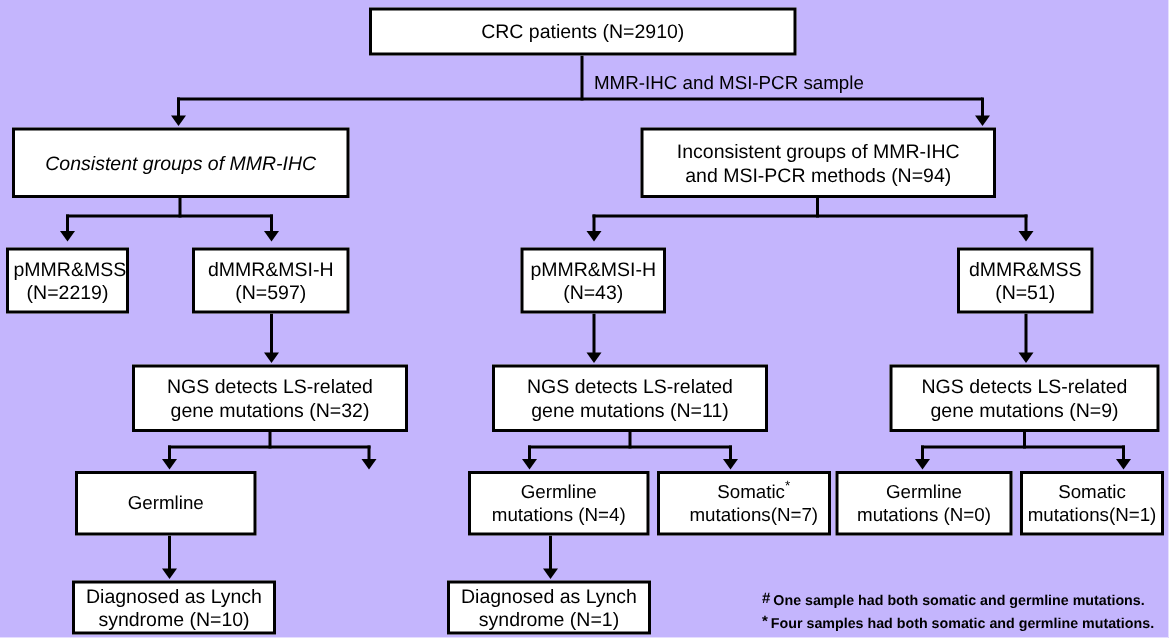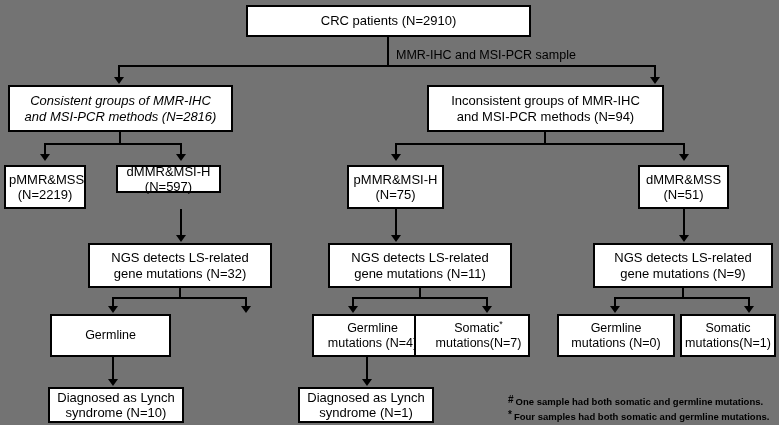--- a/index.html
+++ b/index.html
@@ -9,21 +9,21 @@
     background: #ffffff;
   }
   body {
     font-family: "Liberation Sans", sans-serif;
     color: #000000;
   }
   #canvas {
     position: relative;
     width: 779px;
     height: 425px;
-    background: #737373;
+    background: #c4b5fd;
     overflow: hidden;
   }
   .box {
     position: absolute;
     box-sizing: border-box;
     border: 2px solid #000000;
     background: #ffffff;
     display: flex;
     align-items: center;
     justify-content: center;
@@ -84,21 +84,21 @@
 
   <div class="line vline" style="left:118px; top:65px; height:14px;"></div>
   <div class="arrow" style="left:114px; top:77px;"></div>
 
   <div class="line vline" style="left:654px; top:65px; height:14px;"></div>
   <div class="arrow" style="left:650px; top:77px;"></div>
 
   <div class="edge-label" style="left:396px; top:48px;">MMR-IHC and MSI-PCR sample</div>
 
   <div class="box" style="left:8px; top:85px; width:225px; height:47px;font-style:italic;">
-    <span class="txt"><span>Consistent groups of MMR-IHC</span><br><span>and MSI-PCR methods (N=2816)</span></span>
+    <span class="txt"><span>Consistent groups of MMR-IHC</span><br></span>
   </div>
 
   <div class="box" style="left:427px; top:85px; width:237px; height:47px;">
     <span class="txt"><span>Inconsistent  groups of MMR-IHC</span><br><span>and MSI-PCR methods (N=94)</span></span>
   </div>
 
   <div class="line vline" style="left:119px; top:132px; height:13px;"></div>
   <div class="line hline" style="left:44px; top:143px; width:138px;"></div>
   <div class="line vline" style="left:44px; top:143px; height:13px;"></div>
   <div class="arrow" style="left:40px; top:154px;"></div>
@@ -109,26 +109,26 @@
   <div class="line hline" style="left:395px; top:143px; width:290px;"></div>
   <div class="line vline" style="left:395px; top:143px; height:13px;"></div>
   <div class="arrow" style="left:391px; top:154px;"></div>
   <div class="line vline" style="left:683px; top:143px; height:13px;"></div>
   <div class="arrow" style="left:679px; top:154px;"></div>
 
   <div class="box" style="left:4px; top:165px; width:82px; height:44px;">
     <span class="txt"><span>pMMR&amp;MSS</span><br><span>(N=2219)</span></span>
   </div>
 
-  <div class="box" style="left:116px; top:165px; width:105px; height:28px;">
+  <div class="box" style="left:128px; top:165px; width:105px; height:44px;">
     <span class="txt"><span>dMMR&amp;MSI-H</span><br><span>(N=597)</span></span>
   </div>
 
   <div class="box" style="left:347px; top:165px; width:97px; height:44px;">
-    <span class="txt"><span>pMMR&amp;MSI-H</span><br><span>(N=75)</span></span>
+    <span class="txt"><span>pMMR&amp;MSI-H</span><br><span>(N=43)</span></span>
   </div>
 
   <div class="box" style="left:638px; top:165px; width:91px; height:44px;">
     <span class="txt"><span>dMMR&amp;MSS</span><br><span>(N=51)</span></span>
   </div>
 
   <div class="line vline" style="left:180px; top:209px; height:28px;"></div>
   <div class="arrow" style="left:176px; top:235px;"></div>
 
   <div class="line vline" style="left:395px; top:209px; height:28px;"></div>
@@ -172,21 +172,21 @@
 
   <div class="box small" style="left:50px; top:314px; width:121px; height:43px;">
     <span class="txt"><span>Germline</span><br></span>
   </div>
 
 
   <div class="box small" style="left:312px; top:314px; width:121px; height:43px;">
     <span class="txt"><span>Germline</span><br><span>mutations (N=4)</span></span>
   </div>
 
-  <div class="box small" style="left:414px; top:314px; width:116px; height:43px;padding-left:16px;">
+  <div class="box small" style="left:438px; top:314px; width:116px; height:43px;padding-left:16px;">
     <span class="txt"><span>Somatic</span><span class="sup">*</span><br><span>mutations(N=7)</span></span>
   </div>
 
   <div class="box small" style="left:557px; top:314px; width:118px; height:43px;">
     <span class="txt"><span>Germline</span><br><span>mutations (N=0)</span></span>
   </div>
 
   <div class="box small" style="left:680px; top:314px; width:96px; height:43px;">
     <span class="txt"><span>Somatic</span><br><span>mutations(N=1)</span></span>
   </div>

